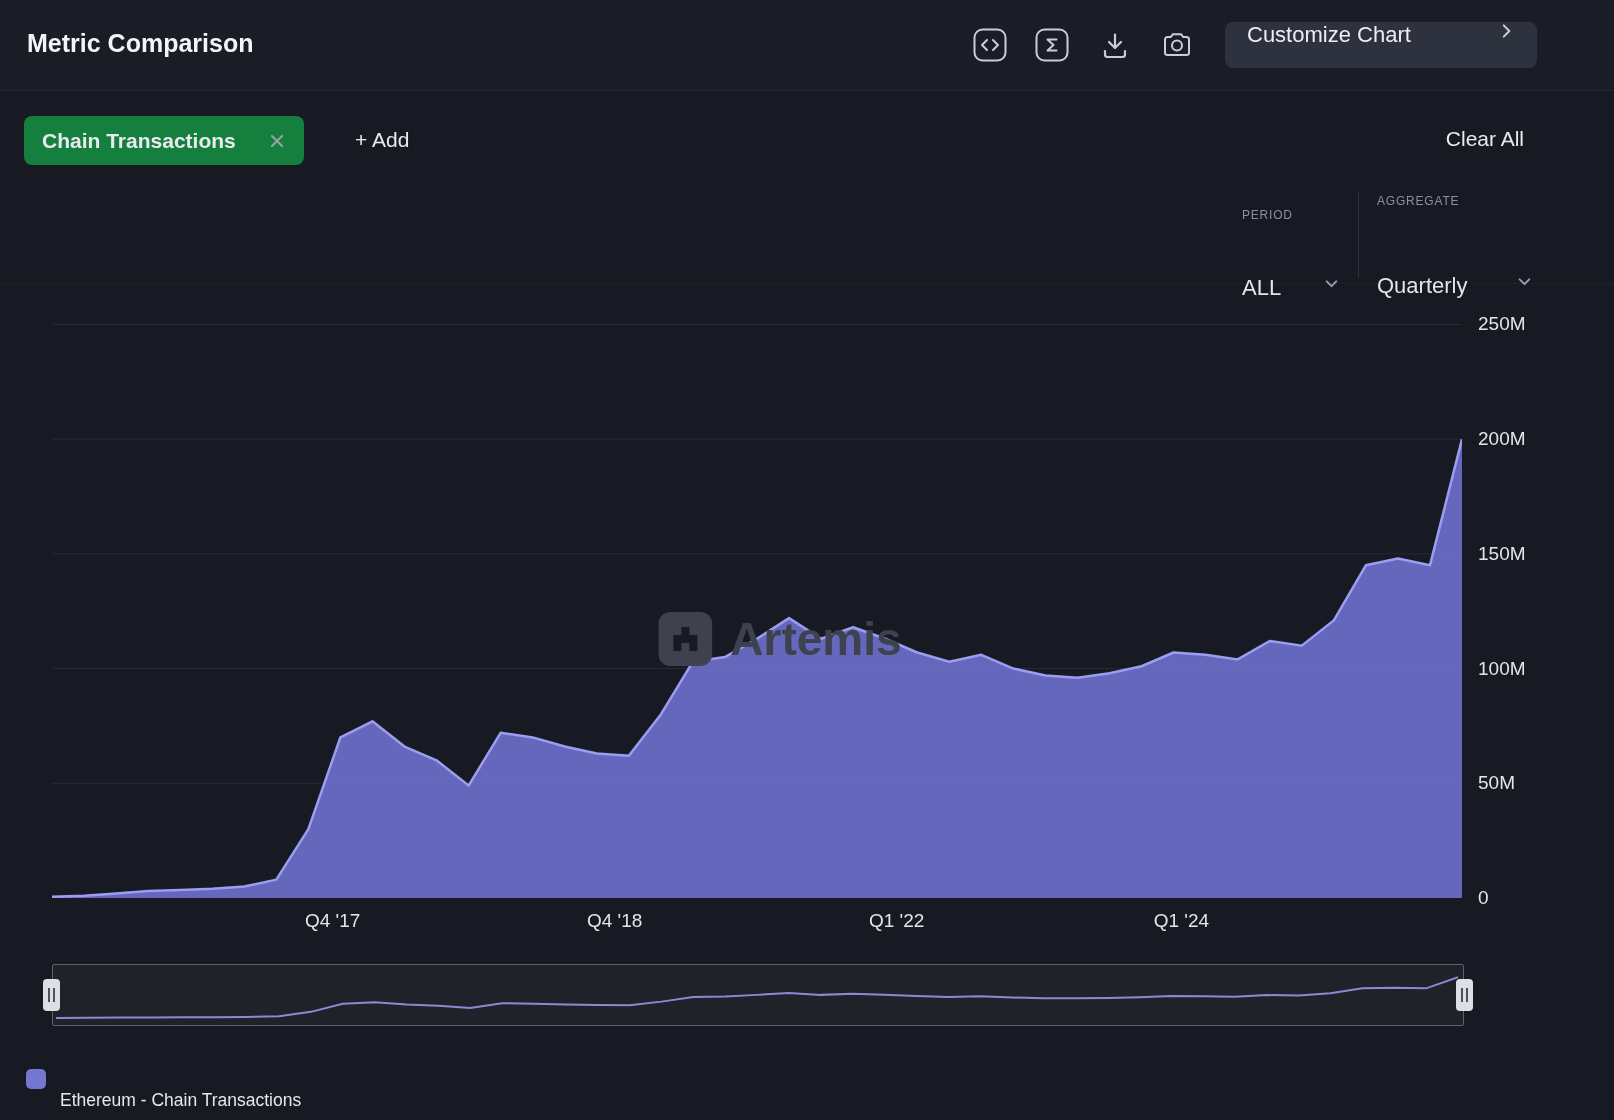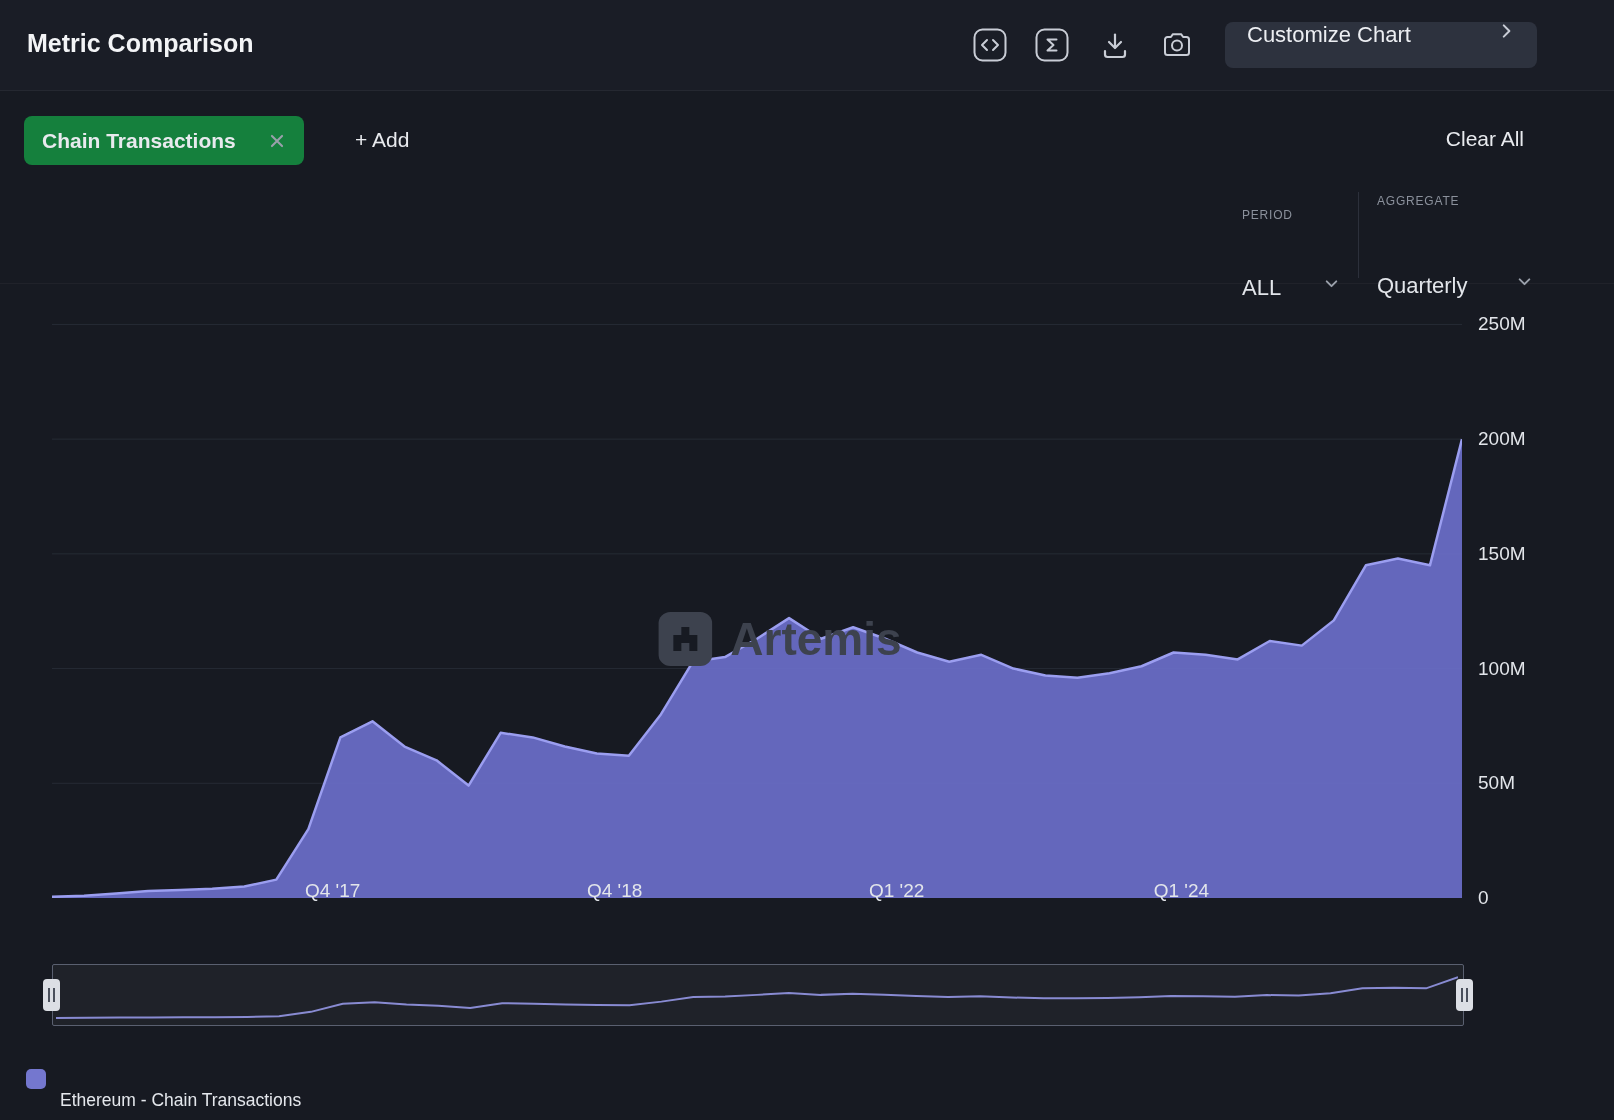--- a/index.html
+++ b/index.html
@@ -38,21 +38,21 @@
   .dropdown { position:absolute; display:flex; align-items:flex-start; cursor:pointer;margin-top:35px; }
   .dropdown .val { font-size:22px; color:#e2e5ea; }
   .v-divider { position:absolute; left:1358px; top:192px; width:1px; height:86px; background:#2c303b; }
   .section-divider { position:absolute; left:0; top:283px; width:1614px; height:1px; background:rgba(255,255,255,0.04); }
   
   #main-chart { position:absolute; left:52px; top:290px; }
   .gridline { stroke:var(--grid, #262b35); stroke-width:1; }
   .area-fill { fill:var(--accent-fill, #6a6ec8); fill-opacity:0.93; }
   .area-line { fill:none; stroke:var(--accent-line, #9b9ef0); stroke-width:2.5; stroke-linejoin:round; }
   .y-label { position:absolute; left:1478px; width:90px; font-size:19px; color:#e2e5ea; }
-  .x-label { position:absolute; top:880px; transform:translateX(-50%); font-size:19px; color:#e2e5ea; }
+  .x-label { position:absolute; top:910px; transform:translateX(-50%); font-size:19px; color:#e2e5ea; }
   
   .watermark {
     position:absolute; left:780px; top:612px; transform:translateX(-50%);
     display:flex; align-items:center; gap:18px; pointer-events:none;
   }
   .watermark .wm-text { font-size:46px; font-weight:700; color:#3d424e; }
   
   .brush-track {
     position:absolute; left:52px; top:964px; width:1412px; height:62px;
     border:1.5px solid #5a6070; border-radius:2px; background:rgba(255,255,255,0.035);

